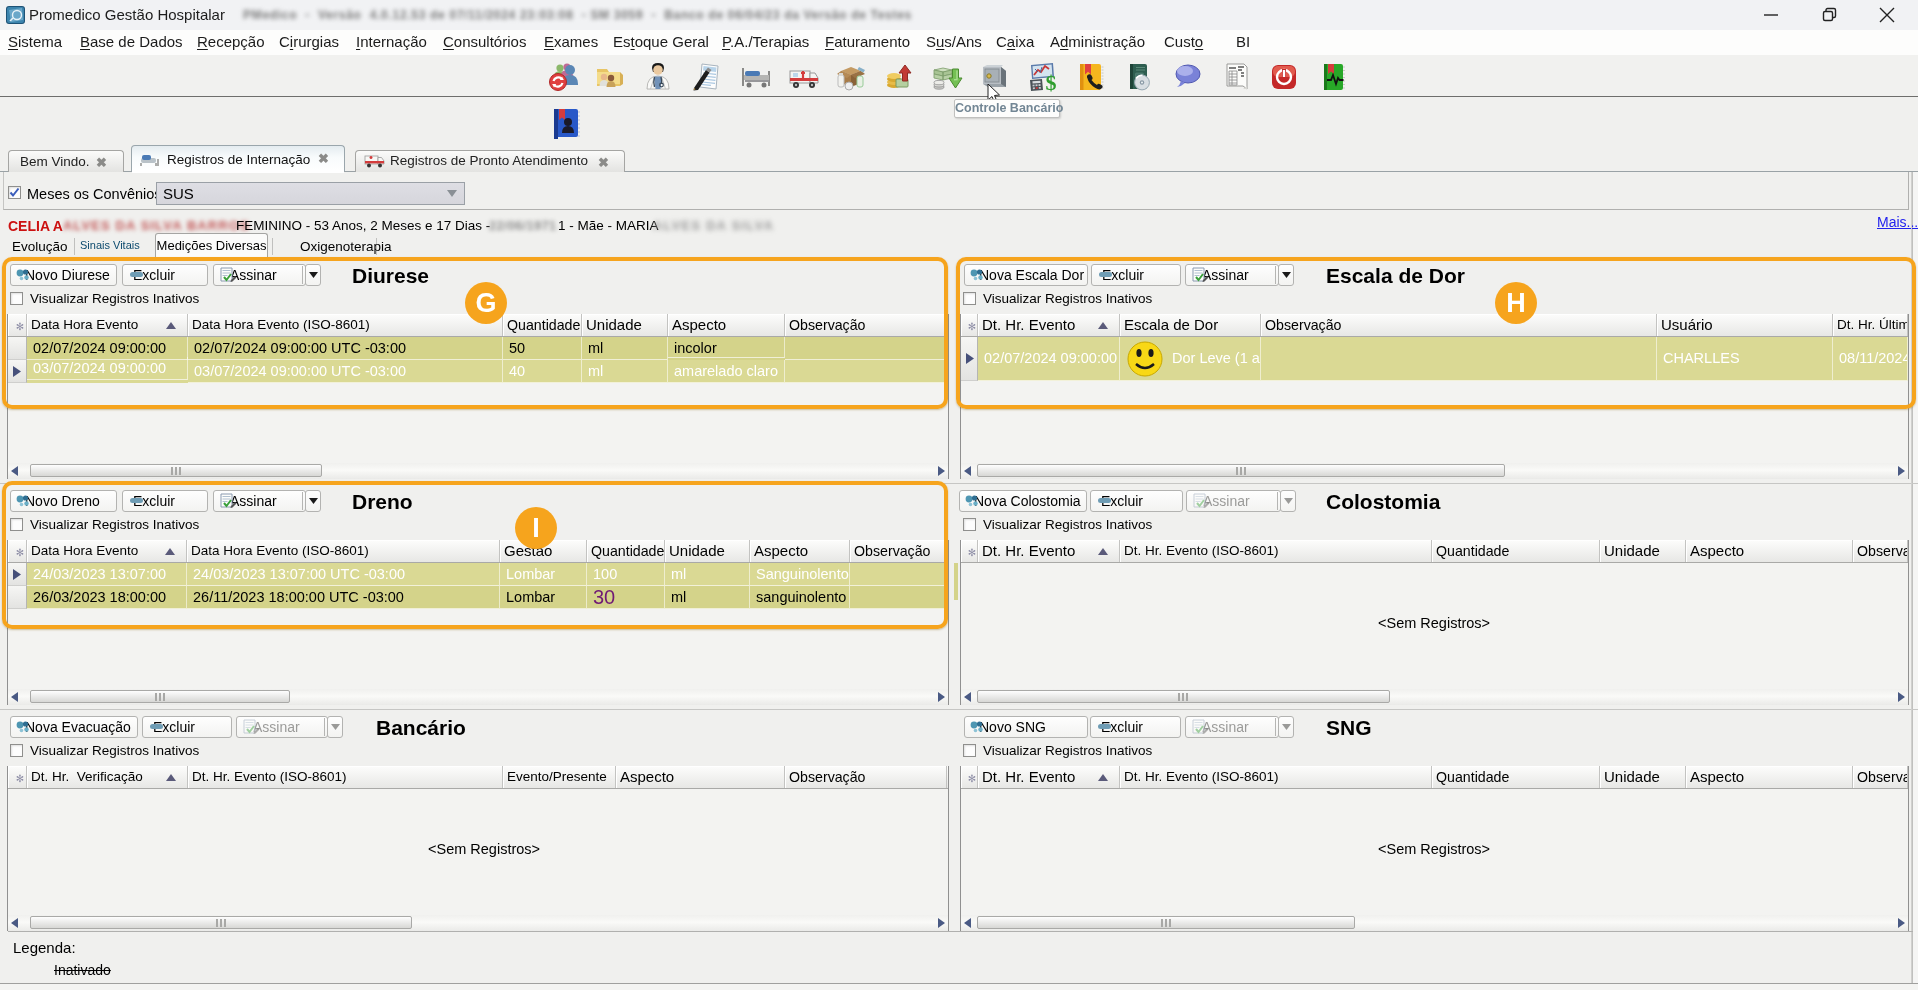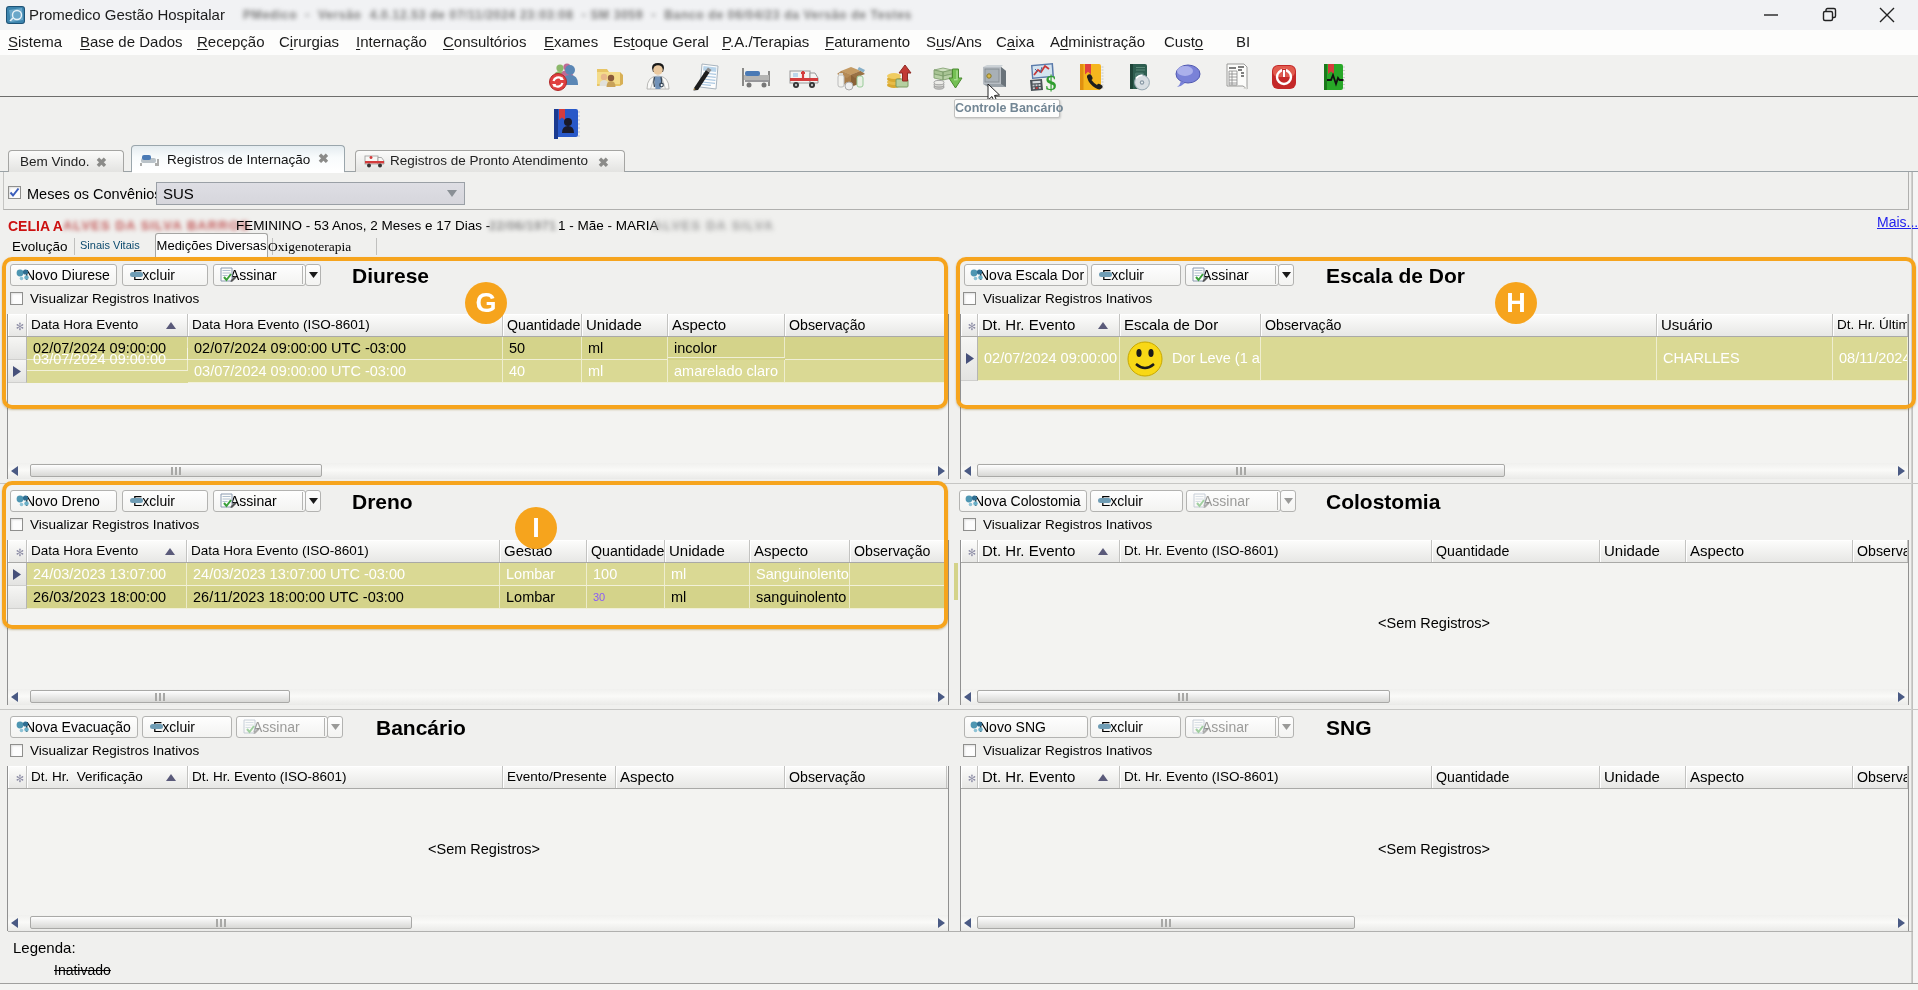--- a/index.html
+++ b/index.html
@@ -279,21 +279,21 @@
 <div class="abs tt" style="left:489px;top:219px;font-size:12.5px;color:#8d8d8d;font-weight:bold;filter:blur(2.2px);letter-spacing:.5px">22/06/1971</div>
 <div class="abs tt" style="left:558px;top:218px;font-size:13.5px;color:#000;font-weight:normal;">1 - Mãe - MARIA</div>
 <div class="abs tt" style="left:653px;top:219px;font-size:12.5px;color:#979797;font-weight:bold;filter:blur(2.4px);letter-spacing:1.5px">ALVES DA SILVA</div>
 <div class="abs tt" style="left:1877px;top:214px;font-size:14px;color:#2222ee;font-weight:normal;"><u>Mais...</u></div>
 <div class="abs" style="left:74px;top:238px;width:1px;height:17px;background:#c0c0be"></div>
 <div class="abs" style="left:272px;top:238px;width:1px;height:17px;background:#c0c0be"></div>
 <div class="abs" style="left:376px;top:238px;width:1px;height:17px;background:#c0c0be"></div>
 <div class="abs tt" style="left:12px;top:239px;font-size:13.5px;color:#000;font-weight:normal;">Evolução</div>
 <div class="abs tt" style="left:80px;top:239px;font-size:11px;color:#0c4a6e;font-weight:normal;">Sinais Vitais</div>
 <div class="abs" style="left:155px;top:233px;width:113px;height:24px;background:#fbfbfa;border:1px solid #a5a5a3;border-bottom:none;border-radius:3px 3px 0 0;font-size:13px;text-align:center;line-height:23px;white-space:nowrap;overflow:hidden">Medições Diversas</div>
-<div class="abs tt" style="left:268px;top:239px;font-size:13.5px;color:#000;font-weight:normal;font-family:Liberation Serif, serif;">Oxigenoterapia</div>
+<div class="abs tt" style="left:300px;top:239px;font-size:13.5px;color:#000;font-weight:normal;">Oxigenoterapia</div>
 <div class="btn" style="left:10px;top:264px;width:107px;padding-left:14px">Novo Diurese</div>
 <svg class="abs" style="left:15px;top:268px" width="15" height="14" viewBox="0 0 15 14">
     <circle cx="5" cy="5" r="3.4" fill="#4e96b2"></circle>
     <circle cx="10.5" cy="4" r="2.6" fill="#2e6e92"></circle>
     <circle cx="11.5" cy="9.5" r="2.2" fill="#69aec6"></circle>
     <circle cx="6.5" cy="10.5" r="1.8" fill="#8ec3d6"></circle>
   </svg>
 <div class="btn" style="left:122px;top:264px;width:86px;padding-left:10px">Excluir</div>
 <svg class="abs" style="left:130px;top:272px" width="14" height="6" viewBox="0 0 14 6">
     <rect x="0" y="0" width="13" height="5" rx="2.5" fill="#6e9cb4"></rect>
@@ -331,21 +331,21 @@
 <div class="cell" style="left:188px;top:337px;width:315px;height:23px;color:#000;font-size:14.5px;line-height:22px">02/07/2024 09:00:00 UTC -03:00</div>
 <div class="cell" style="left:503px;top:337px;width:79px;height:23px;color:#000;font-size:14.5px;line-height:22px">50</div>
 <div class="cell" style="left:582px;top:337px;width:86px;height:23px;color:#000;font-size:14.5px;line-height:22px">ml</div>
 <div class="cell" style="left:668px;top:337px;width:117px;height:21px;color:#000;font-size:14.5px;line-height:22px">incolor</div>
 <div class="cell" style="left:785px;top:337px;width:162px;height:23px;color:#000;font-size:14.5px;line-height:22px"></div>
 <div class="selcell" style="left:8px;top:360px;width:19px;height:23px"></div>
 <svg class="abs" style="left:13px;top:366px" width="8" height="11" viewBox="0 0 8 11">
     <path d="M0 0 L8 5.5 L0 11z" fill="#46507a"></path>
   </svg>
 <div class="abs" style="left:27px;top:360px;width:921px;height:23px;background:#dad994"></div>
-<div class="cell" style="left:27px;top:348px;width:161px;height:23px;color:#fff;font-size:14.5px;line-height:22px">03/07/2024 09:00:00</div>
+<div class="cell" style="left:27px;top:357px;width:161px;height:23px;color:#fff;font-size:14.5px;line-height:22px">03/07/2024 09:00:00</div>
 <div class="cell" style="left:188px;top:360px;width:315px;height:23px;color:#fff;font-size:14.5px;line-height:22px">03/07/2024 09:00:00 UTC -03:00</div>
 <div class="cell" style="left:503px;top:360px;width:79px;height:23px;color:#fff;font-size:14.5px;line-height:22px">40</div>
 <div class="cell" style="left:582px;top:360px;width:86px;height:23px;color:#fff;font-size:14.5px;line-height:22px">ml</div>
 <div class="cell" style="left:668px;top:360px;width:117px;height:23px;color:#fff;font-size:14.5px;line-height:22px">amarelado claro</div>
 <div class="cell" style="left:785px;top:360px;width:162px;height:23px;color:#fff;font-size:14.5px;line-height:22px"></div>
 <div class="sb" style="left:8px;top:463px;width:940px"></div>
 <div class="arrowL" style="left:11px;top:466px"></div>
 <div class="arrowR" style="left:938px;top:466px"></div>
 <div class="sbthumb" style="left:30px;top:464px;width:292px"></div>
 <div class="abs" style="left:171px;top:467px;width:1.5px;height:8px;background:#a8a8a6"></div>
@@ -461,21 +461,21 @@
 <div class="cell" style="left:500px;top:563px;width:87px;height:23px;color:#fff;font-size:14.5px;line-height:22px">Lombar</div>
 <div class="cell" style="left:587px;top:563px;width:78px;height:23px;color:#fff;font-size:14.5px;line-height:22px">100</div>
 <div class="cell" style="left:665px;top:563px;width:85px;height:23px;color:#fff;font-size:14.5px;line-height:22px">ml</div>
 <div class="cell" style="left:750px;top:563px;width:100px;height:23px;color:#fff;font-size:14.5px;line-height:22px">Sanguinolento</div>
 <div class="cell" style="left:850px;top:563px;width:97px;height:23px;color:#fff;font-size:14.5px;line-height:22px"></div>
 <div class="selcell" style="left:8px;top:586px;width:19px;height:23px"></div>
 <div class="abs" style="left:27px;top:586px;width:921px;height:23px;background:#d4d38a"></div>
 <div class="cell" style="left:27px;top:586px;width:160px;height:23px;color:#000;font-size:14.5px;line-height:22px">26/03/2023 18:00:00</div>
 <div class="cell" style="left:187px;top:586px;width:313px;height:23px;color:#000;font-size:14.5px;line-height:22px">26/11/2023 18:00:00 UTC -03:00</div>
 <div class="cell" style="left:500px;top:586px;width:87px;height:23px;color:#000;font-size:14.5px;line-height:22px">Lombar</div>
-<div class="cell" style="left:587px;top:586px;width:78px;height:23px;color:#8b5cf6;font-size:11px;line-height:22px">30</div>
+<div class="cell" style="left:587px;top:586px;width:78px;height:23px;color:#701a75;font-size:20px;line-height:22px">30</div>
 <div class="cell" style="left:665px;top:586px;width:85px;height:23px;color:#000;font-size:14.5px;line-height:22px">ml</div>
 <div class="cell" style="left:750px;top:586px;width:100px;height:23px;color:#000;font-size:14.5px;line-height:22px">sanguinolento</div>
 <div class="cell" style="left:850px;top:586px;width:97px;height:23px;color:#000;font-size:14.5px;line-height:22px"></div>
 <div class="sb" style="left:8px;top:689px;width:940px"></div>
 <div class="arrowL" style="left:11px;top:692px"></div>
 <div class="arrowR" style="left:938px;top:692px"></div>
 <div class="sbthumb" style="left:30px;top:690px;width:260px"></div>
 <div class="abs" style="left:155px;top:693px;width:1.5px;height:8px;background:#a8a8a6"></div>
 <div class="abs" style="left:159px;top:693px;width:1.5px;height:8px;background:#a8a8a6"></div>
 <div class="abs" style="left:163px;top:693px;width:1.5px;height:8px;background:#a8a8a6"></div>

